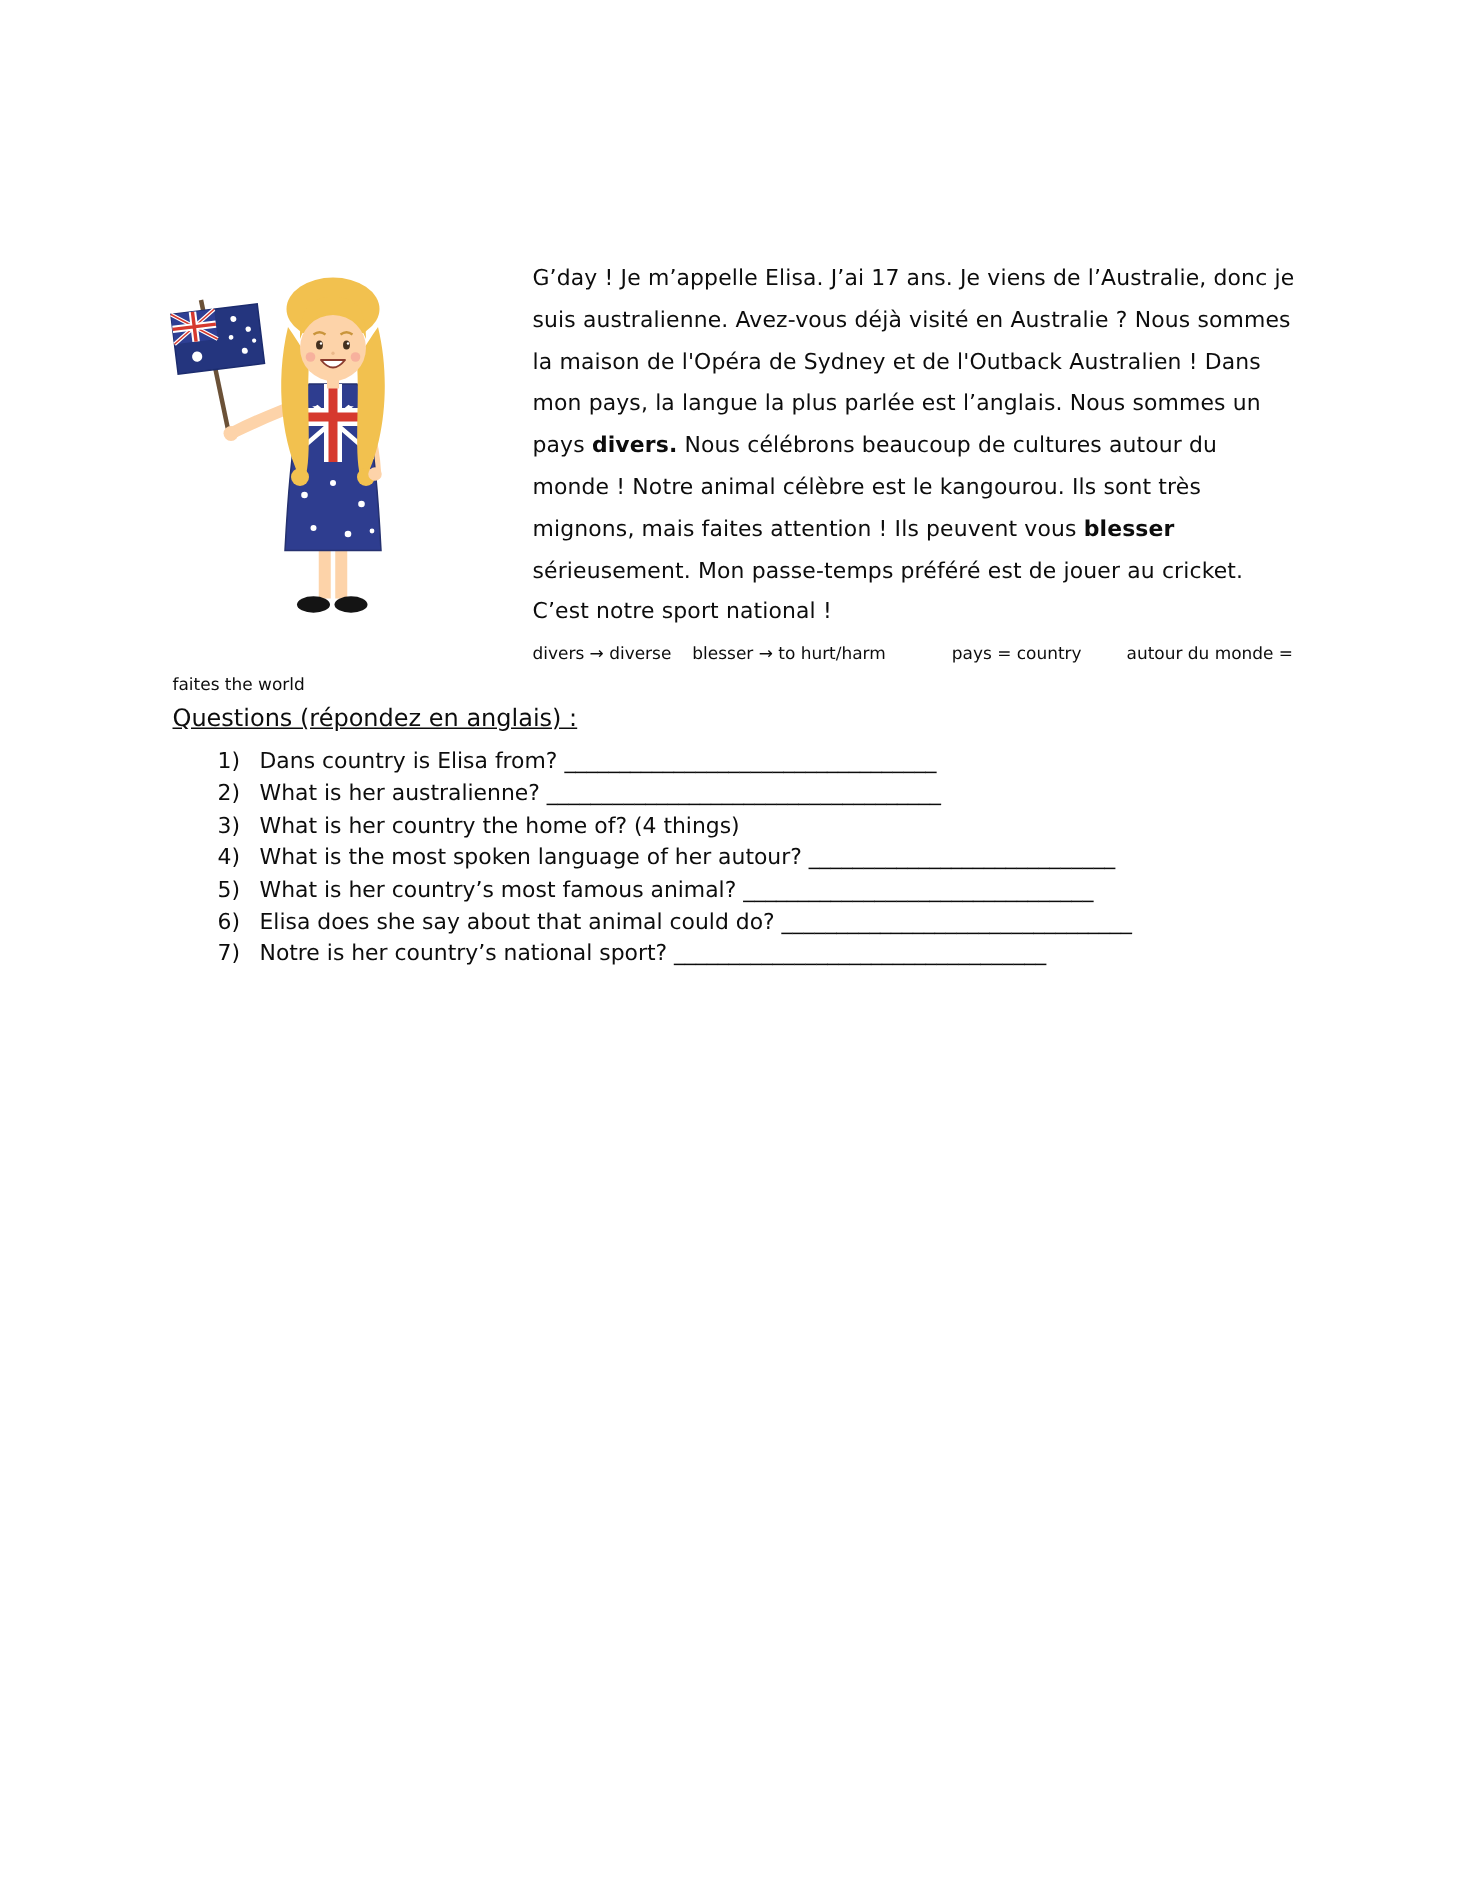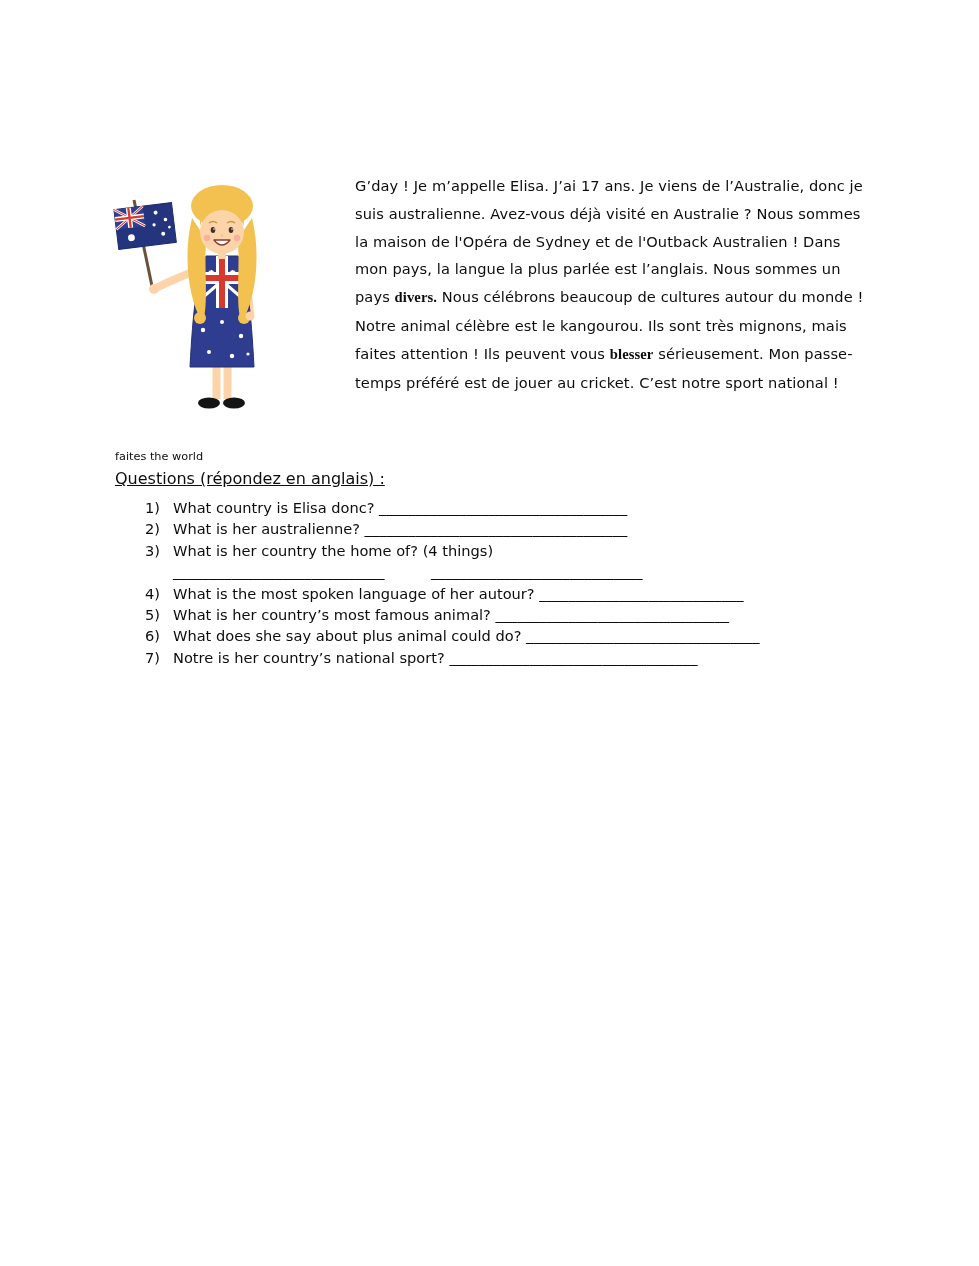--- a/index.html
+++ b/index.html
@@ -27,21 +27,21 @@
   }
   .paragraph {
     position: absolute;
     left: 355px;
     top: 172px;
     width: 515px;
     font-size: 14.6px;
     line-height: 27.8px;
     letter-spacing: 0.1px;
   }
-  .paragraph b { font-weight: 700; font-family: Liberation Serif, serif; }
+  .paragraph b { font-weight: 700; }
   .vocab-line {
     position: absolute;
     left: 355px;
     top: 429px;
     font-size: 11.3px;
     white-space: nowrap;
   }
   .vocab-line .vp1 { margin-right: 14px; }
   .vocab-line .vp2 { margin-right: 44px; }
   .vocab-line .vp3 { margin-right: 30px; }
@@ -159,52 +159,51 @@
       <circle cx="127" cy="78" r="3.2" fill="#f6aa9b" opacity="0.85"></circle>
 
       <circle cx="140" cy="156" r="4.5" fill="#fdd3a9"></circle>
     </g>
   </svg>
 
   <div class="paragraph">
     <span>G’day&nbsp;! Je m’appelle Elisa. J’ai 17 ans. Je viens de l’Australie, donc je suis australienne. Avez-vous déjà visité en Australie&nbsp;? Nous sommes la maison de l'Opéra de Sydney et de l'Outback Australien&nbsp;! Dans mon pays, la langue la plus parlée est l’anglais. Nous sommes un pays </span><b>divers.</b><span> Nous célébrons beaucoup de cultures autour du monde&nbsp;! Notre animal célèbre est le kangourou. Ils sont très mignons, mais faites attention&nbsp;! Ils peuvent vous </span><b>blesser</b><span> sérieusement. Mon passe-temps préféré est de jouer au cricket. C’est notre sport national&nbsp;!</span>
   </div>
 
+  <div class="vocab-line">
+    <span class="vp1">divers → diverse</span><span class="vp2">blesser → to hurt/harm</span><span class="vp3">pays = country</span><span>autour du monde =</span>
+  </div>
   <div class="vocab-wrap">faites the world</div>
 
   <div class="q-title">Questions (répondez en anglais)&nbsp;:</div>
 
   <div class="q-list">
     <div class="q-row">
       <span class="q-num">1)</span>
-      <span class="q-text">What country is Elisa donc? __________________________________</span>
+      <span class="q-text">Dans country is Elisa from? __________________________________</span>
     </div>
     <div class="q-row">
       <span class="q-num">2)</span>
       <span class="q-text">What is her australienne? ____________________________________</span>
     </div>
     <div class="q-row">
       <span class="q-num">3)</span>
       <span class="q-text">What is her country the home of? (4 things)</span>
     </div>
     <div class="q-row">
-      <span class="q-num"></span>
-      <span class="q-text">_____________________________&nbsp;&nbsp;&nbsp;&nbsp;&nbsp;&nbsp;&nbsp;&nbsp;&nbsp;&nbsp;_____________________________</span>
-    </div>
-    <div class="q-row">
       <span class="q-num">4)</span>
       <span class="q-text">What is the most spoken language of her autour? ____________________________</span>
     </div>
     <div class="q-row">
       <span class="q-num">5)</span>
       <span class="q-text">What is her country’s most famous animal? ________________________________</span>
     </div>
     <div class="q-row">
       <span class="q-num">6)</span>
-      <span class="q-text">What does she say about plus animal could do? ________________________________</span>
+      <span class="q-text">Elisa does she say about that animal could do? ________________________________</span>
     </div>
     <div class="q-row">
       <span class="q-num">7)</span>
       <span class="q-text">Notre is her country’s national sport? __________________________________</span>
     </div>
   </div>
 
 </div>
 
 </body></html>

